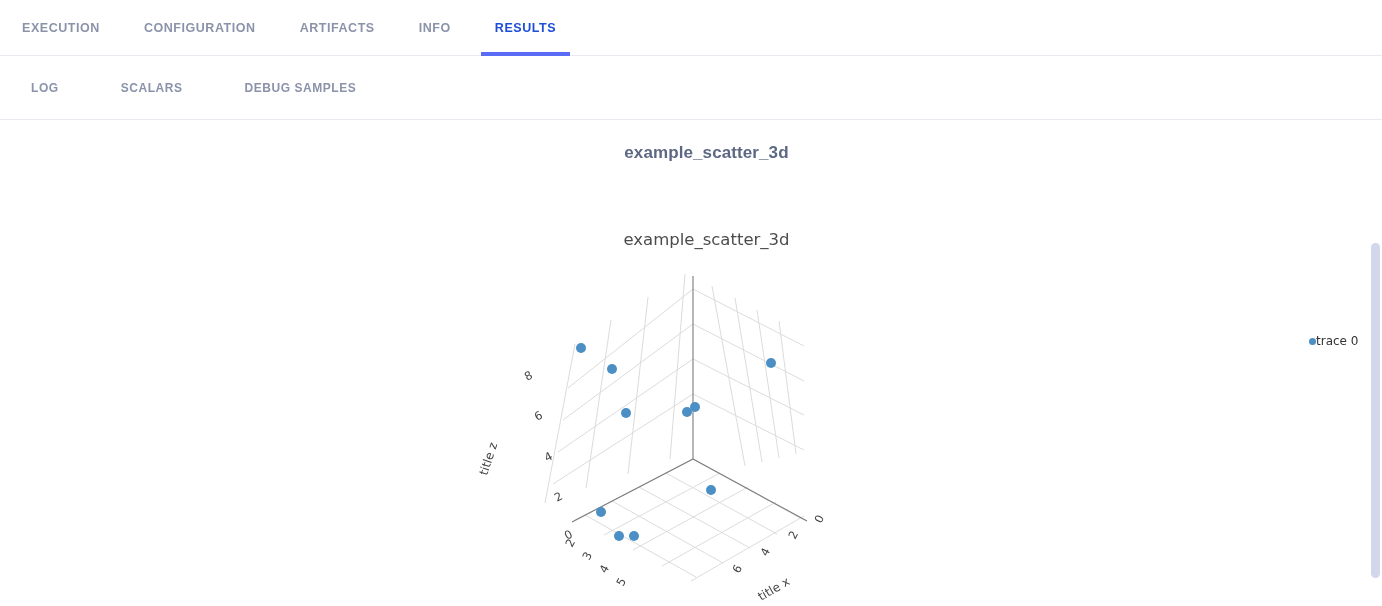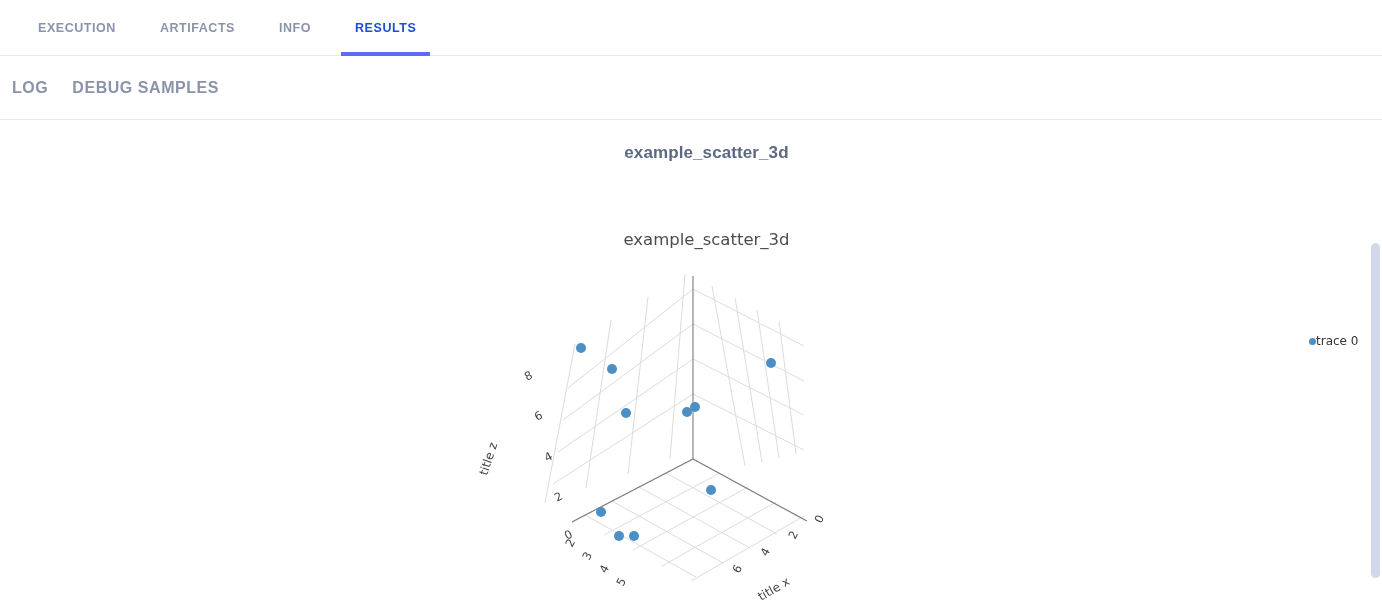--- a/index.html
+++ b/index.html
@@ -22,21 +22,21 @@
     width: 1382px;
     height: 56px;
     background: #ffffff;
     border-bottom: 1px solid #e8eaf0;
     box-sizing: border-box;
   }
   .primary-tabs {
     display: flex;
     align-items: center;
     height: 56px;
-    padding-left: 16px;
+    padding-left: 0px;
   }
   .ptab {
     position: relative;
     height: 56px;
     display: flex;
     align-items: center;
     padding: 0 22px;
     font-size: 12.5px;
     font-weight: bold;
     letter-spacing: 0.55px;
@@ -68,22 +68,22 @@
   .secondary-tabs {
     display: flex;
     align-items: center;
     height: 64px;
   }
   .stab {
     position: relative;
     height: 64px;
     display: flex;
     align-items: center;
-    padding: 0 12px;
-    font-size: 16px;
+    padding: 0 31px;
+    font-size: 12px;
     font-weight: bold;
     letter-spacing: 0.55px;
     color: #8b93ab;
     cursor: pointer;
     user-select: none;
     box-sizing: border-box;
     text-align: center;
   }
   .stab.active { color: #4f61f0; }
   .stab.active::after {
@@ -199,35 +199,41 @@
 </style>
 </head>
 <body>
 
 <div class="primary-tabbar">
   <div class="primary-tabs">
     <div class="ptab">
       <span>EXECUTION</span>
     </div>
     <div class="ptab">
+      <span>CONFIGURATION</span>
+    </div>
+    <div class="ptab">
       <span>ARTIFACTS</span>
     </div>
     <div class="ptab">
       <span>INFO</span>
     </div>
     <div class="ptab active">
       <span>RESULTS</span>
     </div>
   </div>
 </div>
 
 <div class="secondary-tabbar">
   <div class="secondary-tabs">
     <div class="stab">
       <span>LOG</span>
+    </div>
+    <div class="stab">
+      <span>SCALARS</span>
     </div>
     <div class="stab">
       <span>DEBUG SAMPLES</span>
     </div>
   </div>
 </div>
 
 <div class="content">
 
   <div class="plot-card-title">example_scatter_3d</div>

